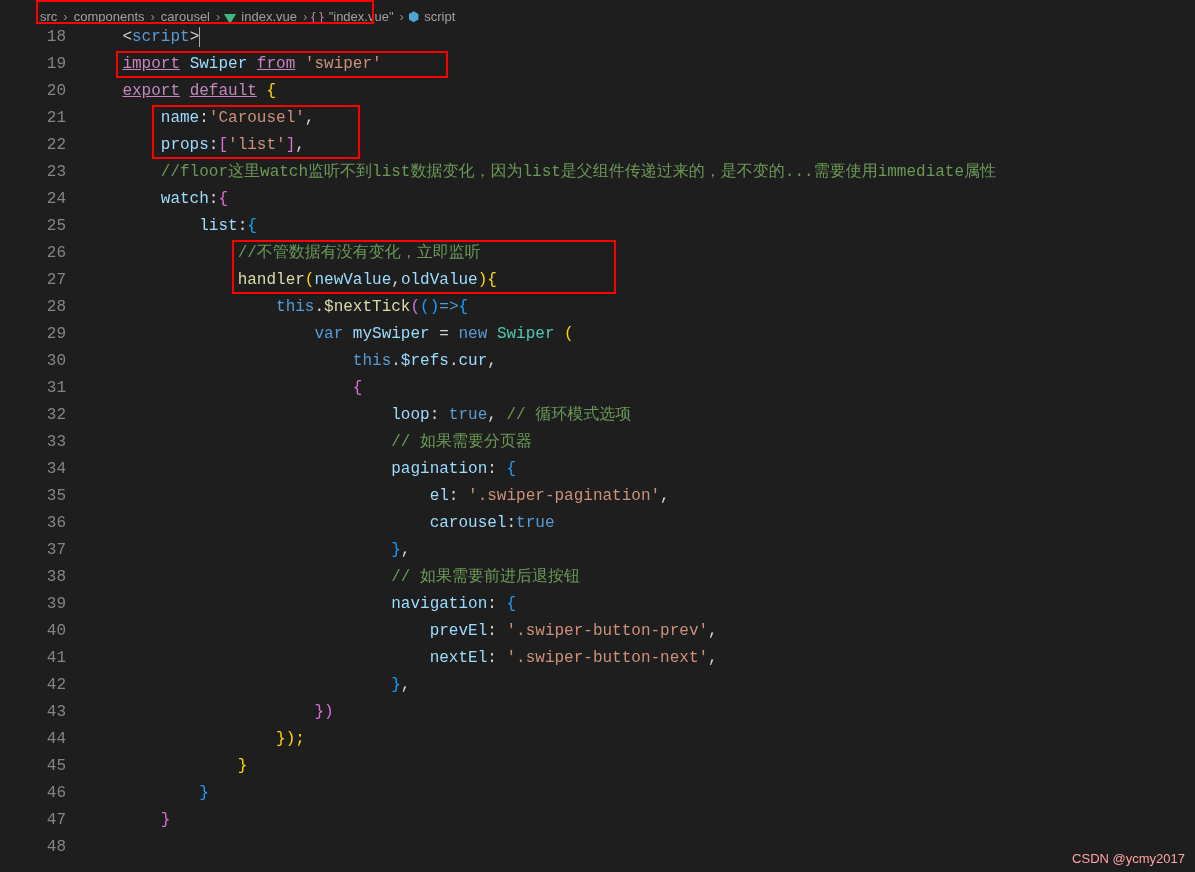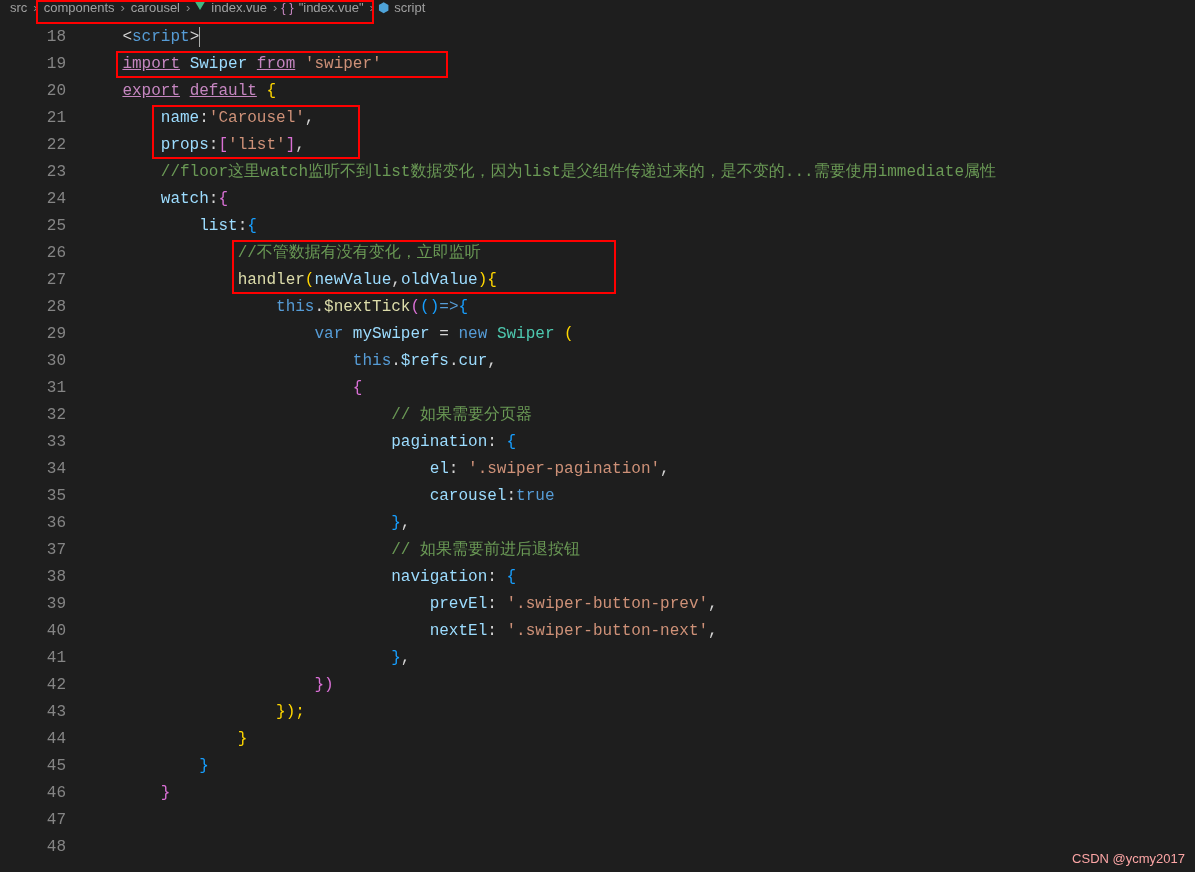--- a/index.html
+++ b/index.html
@@ -8,27 +8,28 @@
   font-family: Consolas, 'Courier New', monospace;
   font-size: 16px;
   color: #d4d4d4;
   width: 1195px;
   height: 872px;
   overflow: hidden;
   position: relative;
 }
 .breadcrumb {
   display: flex;
-  align-items: flex-start;
+  align-items: flex-end;
   height: 24px;
   padding: 0 8px;
   font-size: 13px;
   color: #a0a0a0;
   background: #1e1e1e;
   font-family: 'Segoe UI', sans-serif;
+  margin-left: 30px;
 }
 .breadcrumb .crumb { padding: 0 2px; }
 .breadcrumb .sep { padding: 0 4px; color: #888; }
 .vue-icon {
   display: inline-block;
   width: 0;
   height: 0;
   border-left: 6px solid transparent;
   border-right: 6px solid transparent;
   border-top: 10px solid #41b883;
@@ -150,20 +151,21 @@
     <div class="line"><span>        </span><span class="tok-var">props</span><span>:</span><span class="tok-brkt2">[</span><span class="tok-str">'list'</span><span class="tok-brkt2">]</span><span>,</span></div>
     <div class="line"><span>        </span><span class="tok-cmt">//floor这里watch监听不到list数据变化，因为list是父组件传递过来的，是不变的...需要使用immediate属性</span></div>
     <div class="line"><span>        </span><span class="tok-var">watch</span><span>:</span><span class="tok-brkt2">{</span></div>
     <div class="line"><span>            </span><span class="tok-var">list</span><span>:</span><span class="tok-brkt3">{</span></div>
     <div class="line"><span>                </span><span class="tok-cmt">//不管数据有没有变化，立即监听</span></div>
     <div class="line"><span>                </span><span class="tok-fn">handler</span><span class="tok-brkt">(</span><span class="tok-var">newValue</span><span>,</span><span class="tok-var">oldValue</span><span class="tok-brkt">)</span><span class="tok-brkt">{</span></div>
     <div class="line"><span>                    </span><span class="tok-const">this</span><span>.</span><span class="tok-fn">$nextTick</span><span class="tok-brkt2">(</span><span class="tok-brkt3">(</span><span class="tok-brkt3">)</span><span class="tok-const">=&gt;</span><span class="tok-brkt3">{</span></div>
     <div class="line"><span>                        </span><span class="tok-const">var</span> <span class="tok-var">mySwiper</span><span> = </span><span class="tok-const">new</span> <span class="tok-type">Swiper</span><span class="tok-brkt"> (</span></div>
     <div class="line"><span>                            </span><span class="tok-const">this</span><span>.</span><span class="tok-var">$refs</span><span>.</span><span class="tok-var">cur</span><span>,</span></div>
     <div class="line"><span>                            </span><span class="tok-brkt2">{</span></div>
+    <div class="line"><span>                                </span><span class="tok-var">loop</span><span>: </span><span class="tok-const">true</span><span>,</span><span class="tok-cmt"> // 循环模式选项</span></div>
     <div class="line"><span>                                </span><span class="tok-cmt">// 如果需要分页器</span></div>
     <div class="line"><span>                                </span><span class="tok-var">pagination</span><span>: </span><span class="tok-brkt3">{</span></div>
     <div class="line"><span>                                    </span><span class="tok-var">el</span><span>: </span><span class="tok-str">'.swiper-pagination'</span><span>,</span></div>
     <div class="line"><span>                                    </span><span class="tok-var">carousel</span><span>:</span><span class="tok-const">true</span></div>
     <div class="line"><span>                                </span><span class="tok-brkt3">}</span><span>,</span></div>
     <div class="line"><span>                                </span><span class="tok-cmt">// 如果需要前进后退按钮</span></div>
     <div class="line"><span>                                </span><span class="tok-var">navigation</span><span>: </span><span class="tok-brkt3">{</span></div>
     <div class="line"><span>                                    </span><span class="tok-var">prevEl</span><span>: </span><span class="tok-str">'.swiper-button-prev'</span><span>,</span></div>
     <div class="line"><span>                                    </span><span class="tok-var">nextEl</span><span>: </span><span class="tok-str">'.swiper-button-next'</span><span>,</span></div>
     <div class="line"><span>                                </span><span class="tok-brkt3">}</span><span>,</span></div>

